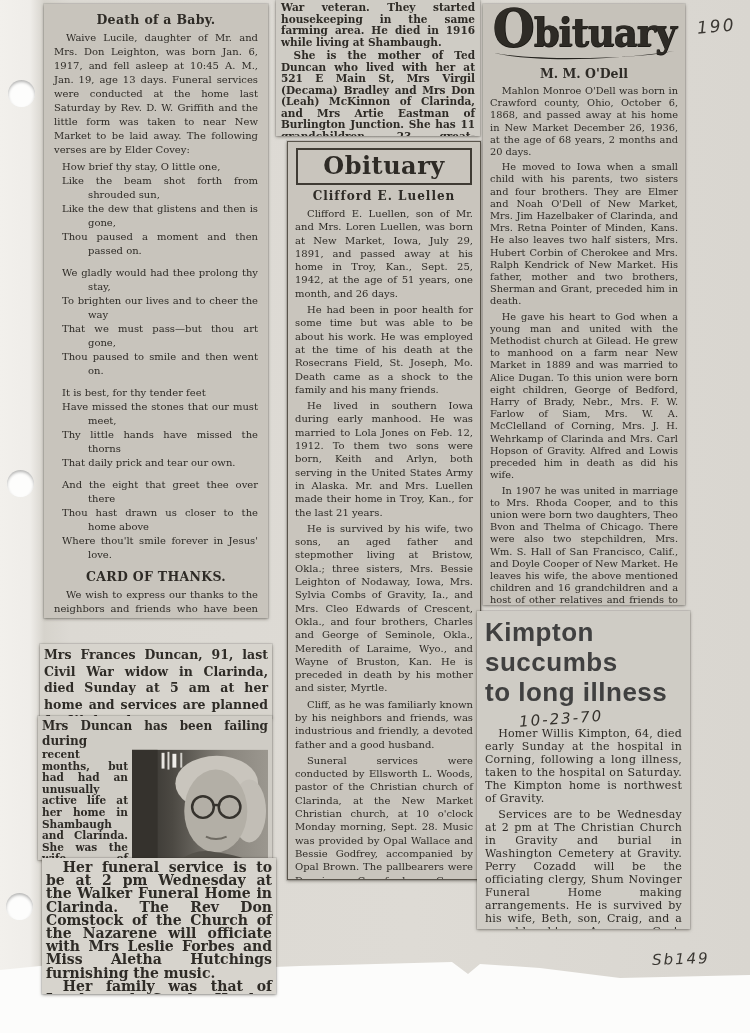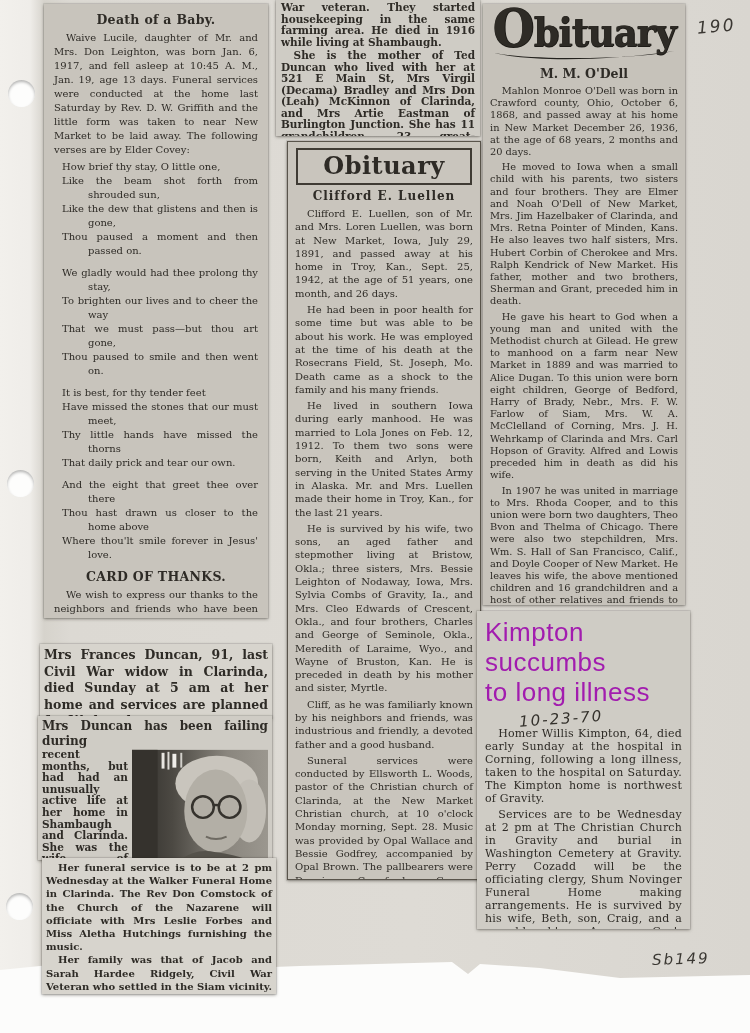--- a/index.html
+++ b/index.html
@@ -33,22 +33,22 @@
         text-align:center;font-size:24px;font-weight:bold;letter-spacing:.5px;}
   .lue-name{text-align:center;font-weight:bold;font-size:12px;letter-spacing:1px;margin:2px 0 4px 0;}
   .lue p{font-size:10px;line-height:13.3px;}
   
   .blackletter{font-size:37px;font-weight:bold;text-align:center;letter-spacing:-1px;
         text-shadow:1px 0 0 #1d1b17,0 1px 0 #1d1b17;transform:scaleY(1.08);line-height:40px;}
   .blackletter::first-letter{font-size:1.3em;}
   .odell-name{text-align:center;font-weight:bold;font-size:12.5px;margin:4px 0 4px 0;}
   .odell p{font-size:9.8px;line-height:12.2px;}
   
-  .kim-head{font-family:"Liberation Sans","DejaVu Sans",sans-serif;font-weight:400;font-size:26px;
-        line-height:30px;color:#a21caf;text-align:left;letter-spacing:.5px;}
+  .kim-head{font-family:"Liberation Sans","DejaVu Sans",sans-serif;font-weight:700;font-size:26px;
+        line-height:30px;color:#404040;text-align:left;letter-spacing:.5px;}
   .kim p{font-size:11px;line-height:13px;letter-spacing:.2px;}
   .hand{position:absolute;font-family:"DejaVu Sans",sans-serif;font-style:italic;color:#3a3732;}
   .hand-date{font-family:"DejaVu Sans",sans-serif;font-style:italic;color:#33302b;font-size:15px;
         letter-spacing:2px;transform:rotate(-4deg);margin:0 0 2px 34px;}
 </style>
 </head>
 <body>
 
 <div id="scan">
   <div class="page"></div>
@@ -116,21 +116,21 @@
         <ellipse cx="85" cy="62" rx="32" ry="42" fill="#b3afa6"></ellipse>
         <circle cx="72" cy="58" r="11" fill="none" stroke="#35322d" stroke-width="2.5"></circle>
         <circle cx="99" cy="58" r="11" fill="none" stroke="#35322d" stroke-width="2.5"></circle>
         <line x1="83" y1="56" x2="88" y2="56" stroke="#35322d" stroke-width="2.5"></line>
         <path d="M75 88 Q85 93 96 88" fill="none" stroke="#6e6a62" stroke-width="2"></path>
         <path d="M40 120 Q60 98 85 104 Q115 108 138 120 Z" fill="#55524b"></path>
       </svg>
     </div>
   </div>
 
-  <div class="clip lite bold-news" style="left:42px;top:858px;width:234px;height:136px;padding:3px 4px;font-size:10px;line-height:13.2px;">
+  <div class="clip lite bold-news" style="left:42px;top:858px;width:234px;height:136px;padding:3px 4px;font-size:14px;line-height:13.2px;">
     <p class="indent" style="margin:0;">Her funeral service is to be at 2 pm Wednesday at the Walker Funeral Home in Clarinda. The Rev Don Comstock of the Church of the Nazarene will officiate with Mrs Leslie Forbes and Miss Aletha Hutchings furnishing the music.</p>
     <p class="indent" style="margin:0;">Her family was that of Jacob and Sarah Hardee Ridgely, Civil War Veteran who settled in the Siam vicinity. She was married to Thomas Duncan, also a Civil</p>
   </div>
 
   <div class="clip mid bold-news" style="left:276px;top:0px;width:204px;height:136px;padding:2px 5px;font-size:10.5px;line-height:11.5px;">
     <p style="margin:0 0 2px 0;">War veteran. They started housekeeping in the same farming area. He died in 1916 while living at Shambaugh.</p>
     <p class="indent" style="margin:0;">She is the mother of Ted Duncan who lived with her at 521 E Main St, Mrs Virgil (Decama) Bradley and Mrs Don (Leah) McKinnon of Clarinda, and Mrs Artie Eastman of Burlington Junction. She has 11 grandchildren, 23 great-grandchildren and one great-great-grandson, Lance Erin Eastman.</p>
   </div>
 
   <div class="clip lue" style="left:287px;top:141px;width:194px;height:739px;">

